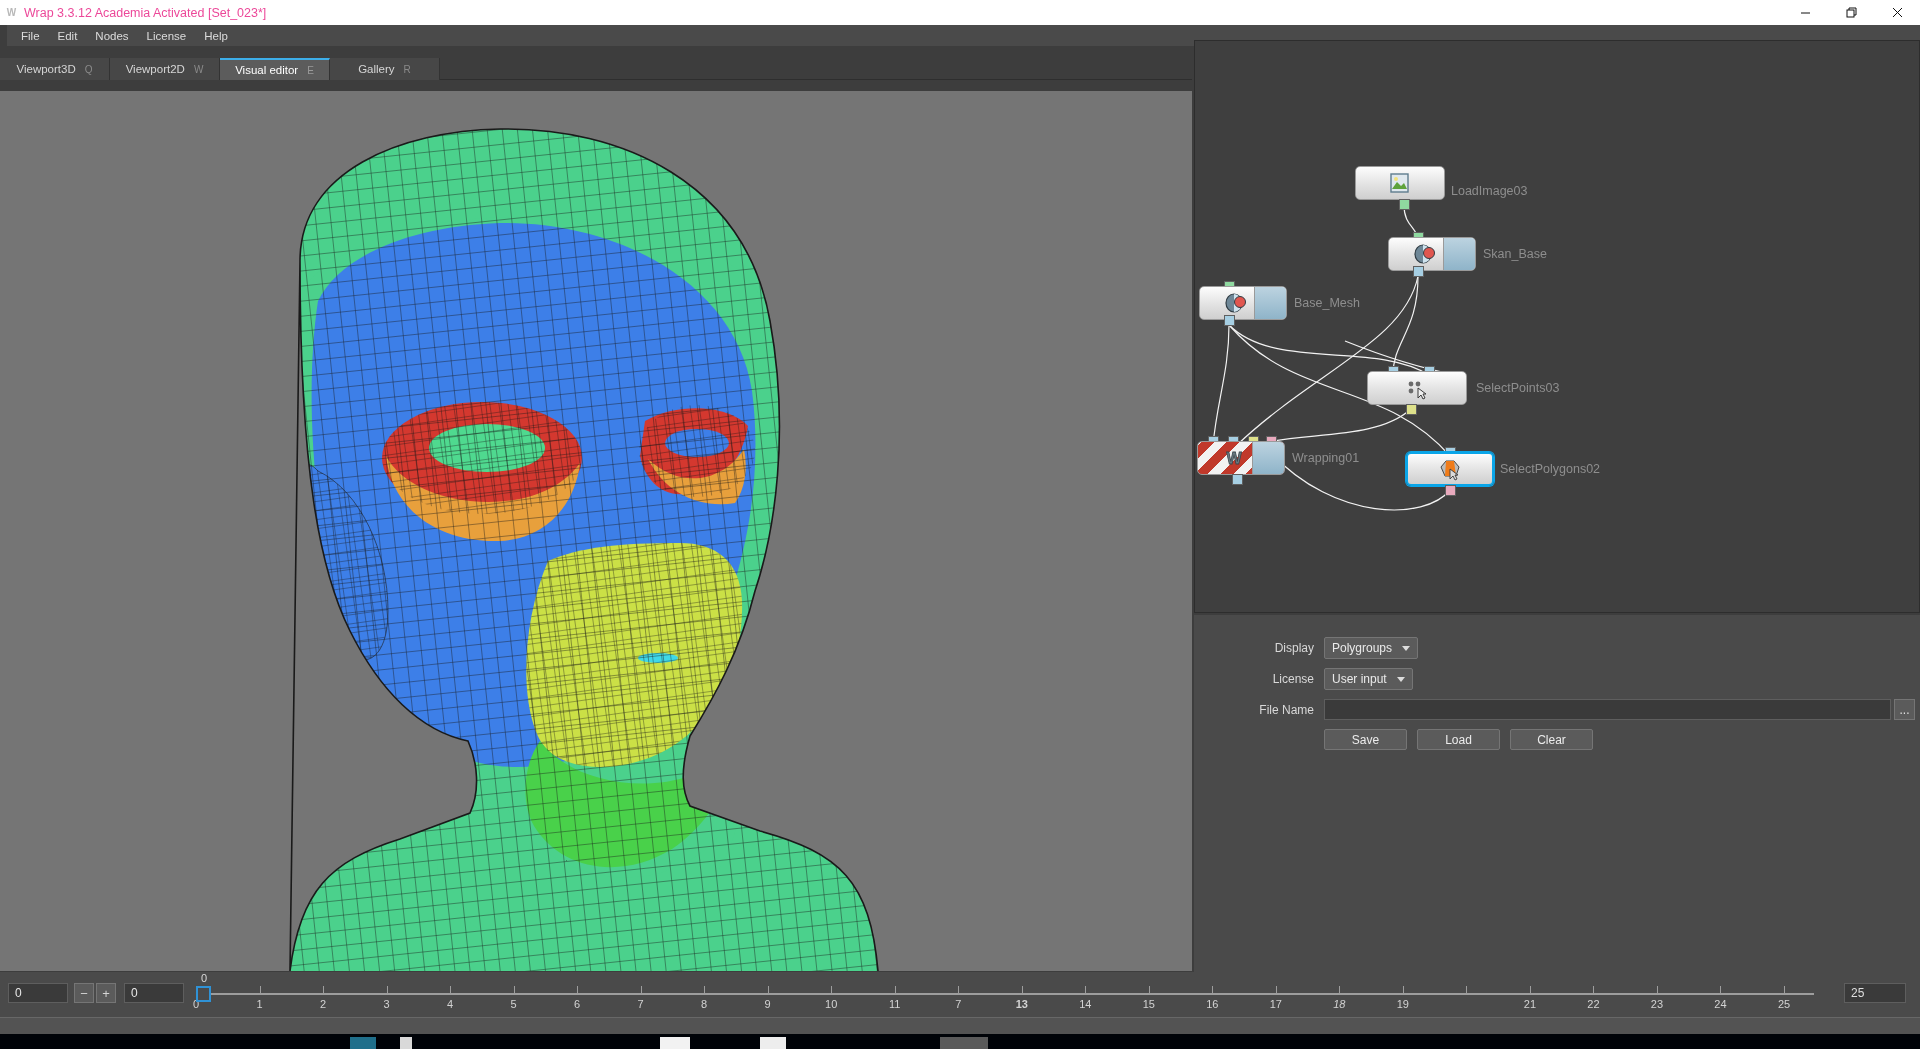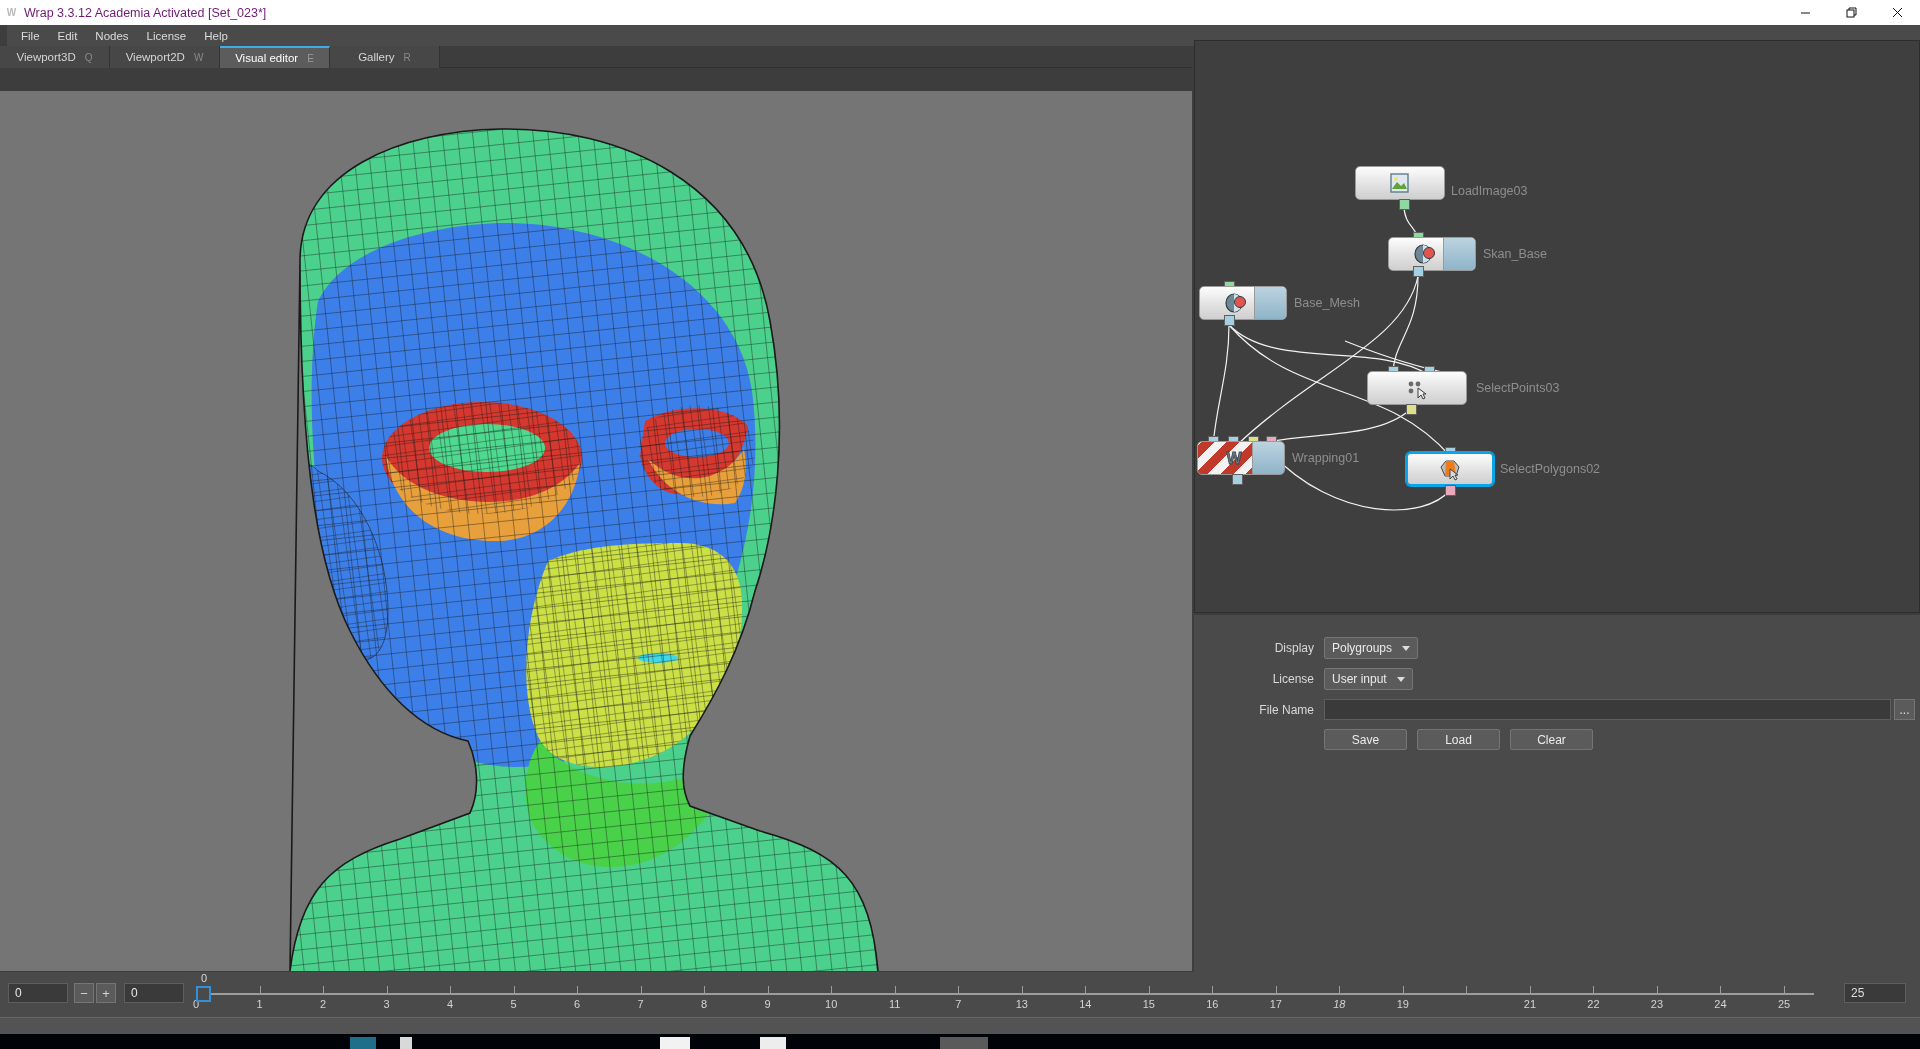--- a/index.html
+++ b/index.html
@@ -13,39 +13,39 @@
 
   
   .titlebar {
     position: absolute; top: 0; left: 0; width: 1920px; height: 25px;
     background: #ffffff; display: flex; align-items: center;
   }
   .titlebar .tb-icon {
     width: 22px; height: 25px; display: flex; align-items: center; justify-content: center;
     color: #b8b8b8; font-size: 10px; font-weight: bold; letter-spacing: -1px;
   }
-  .titlebar .tb-title { font-size: 12.5px; color: #701a75; padding-left: 2px; white-space: nowrap; }
+  .titlebar .tb-title { font-size: 12.5px; color: #ec4899; padding-left: 2px; white-space: nowrap; }
   .titlebar .tb-spacer { flex: 1; }
   .win-btn {
     width: 46px; height: 25px; display: flex; align-items: center; justify-content: center;
     color: #111; font-size: 13px; line-height: 1;
   }
 
   
   .menubar {
     position: absolute; top: 25px; left: 7px; width: 1920px; height: 21px;
     background: #4a4a4a; display: flex; align-items: center; padding-left: 5px;
   }
   .menu-item {
     font-size: 11.5px; color: #dcdcdc; padding: 3px 9px; white-space: nowrap;
   }
 
   
   .tabstrip {
-    position: absolute; top: 46px; left: 0; width: 1192px; height: 22px;
+    position: absolute; top: 58px; left: 0; width: 1192px; height: 22px;
     background: #3d3d3d; display: flex; align-items: stretch;
   }
   .tab {
     display: flex; align-items: center; justify-content: center;
     padding: 0 14px; min-width: 110px;
     background: #474747; border-right: 1px solid #333;
     font-size: 11.5px; color: #d6d6d6; position: relative;
   }
   .tab.active { background: #5c5c5c; border-top: 2px solid #3daee9; color: #ffffff; }
   .tab .hotkey { font-size: 10px; color: #8a8a8a; margin-left: 9px; }
@@ -485,21 +485,21 @@
           <div class="tl-num" style="left: 508.16px;">8</div>
           <div class="tl-tick" style="left: 571.68px;"></div>
           <div class="tl-num" style="left: 571.68px;">9</div>
           <div class="tl-tick" style="left: 635.2px;"></div>
           <div class="tl-num" style="left: 635.2px;">10</div>
           <div class="tl-tick" style="left: 698.72px;"></div>
           <div class="tl-num" style="left: 698.72px;">11</div>
           <div class="tl-tick" style="left: 762.24px;"></div>
           <div class="tl-num" style="left: 762.24px;">7</div>
           <div class="tl-tick" style="left: 825.76px;"></div>
-          <div class="tl-num" style="left: 825.76px;">13</div>
+          <div class="tl-num" style="left: 825.76px; font-weight: bold;">13</div>
           <div class="tl-tick" style="left: 889.28px;"></div>
           <div class="tl-num" style="left: 889.28px;">14</div>
           <div class="tl-tick" style="left: 952.8px;"></div>
           <div class="tl-num" style="left: 952.8px;">15</div>
           <div class="tl-tick" style="left: 1016.32px;"></div>
           <div class="tl-num" style="left: 1016.32px;">16</div>
           <div class="tl-tick" style="left: 1079.84px;"></div>
           <div class="tl-num" style="left: 1079.84px;">17</div>
           <div class="tl-tick" style="left: 1143.36px;"></div>
           <div class="tl-num" style="left: 1143.36px; font-style: italic;">18</div>

